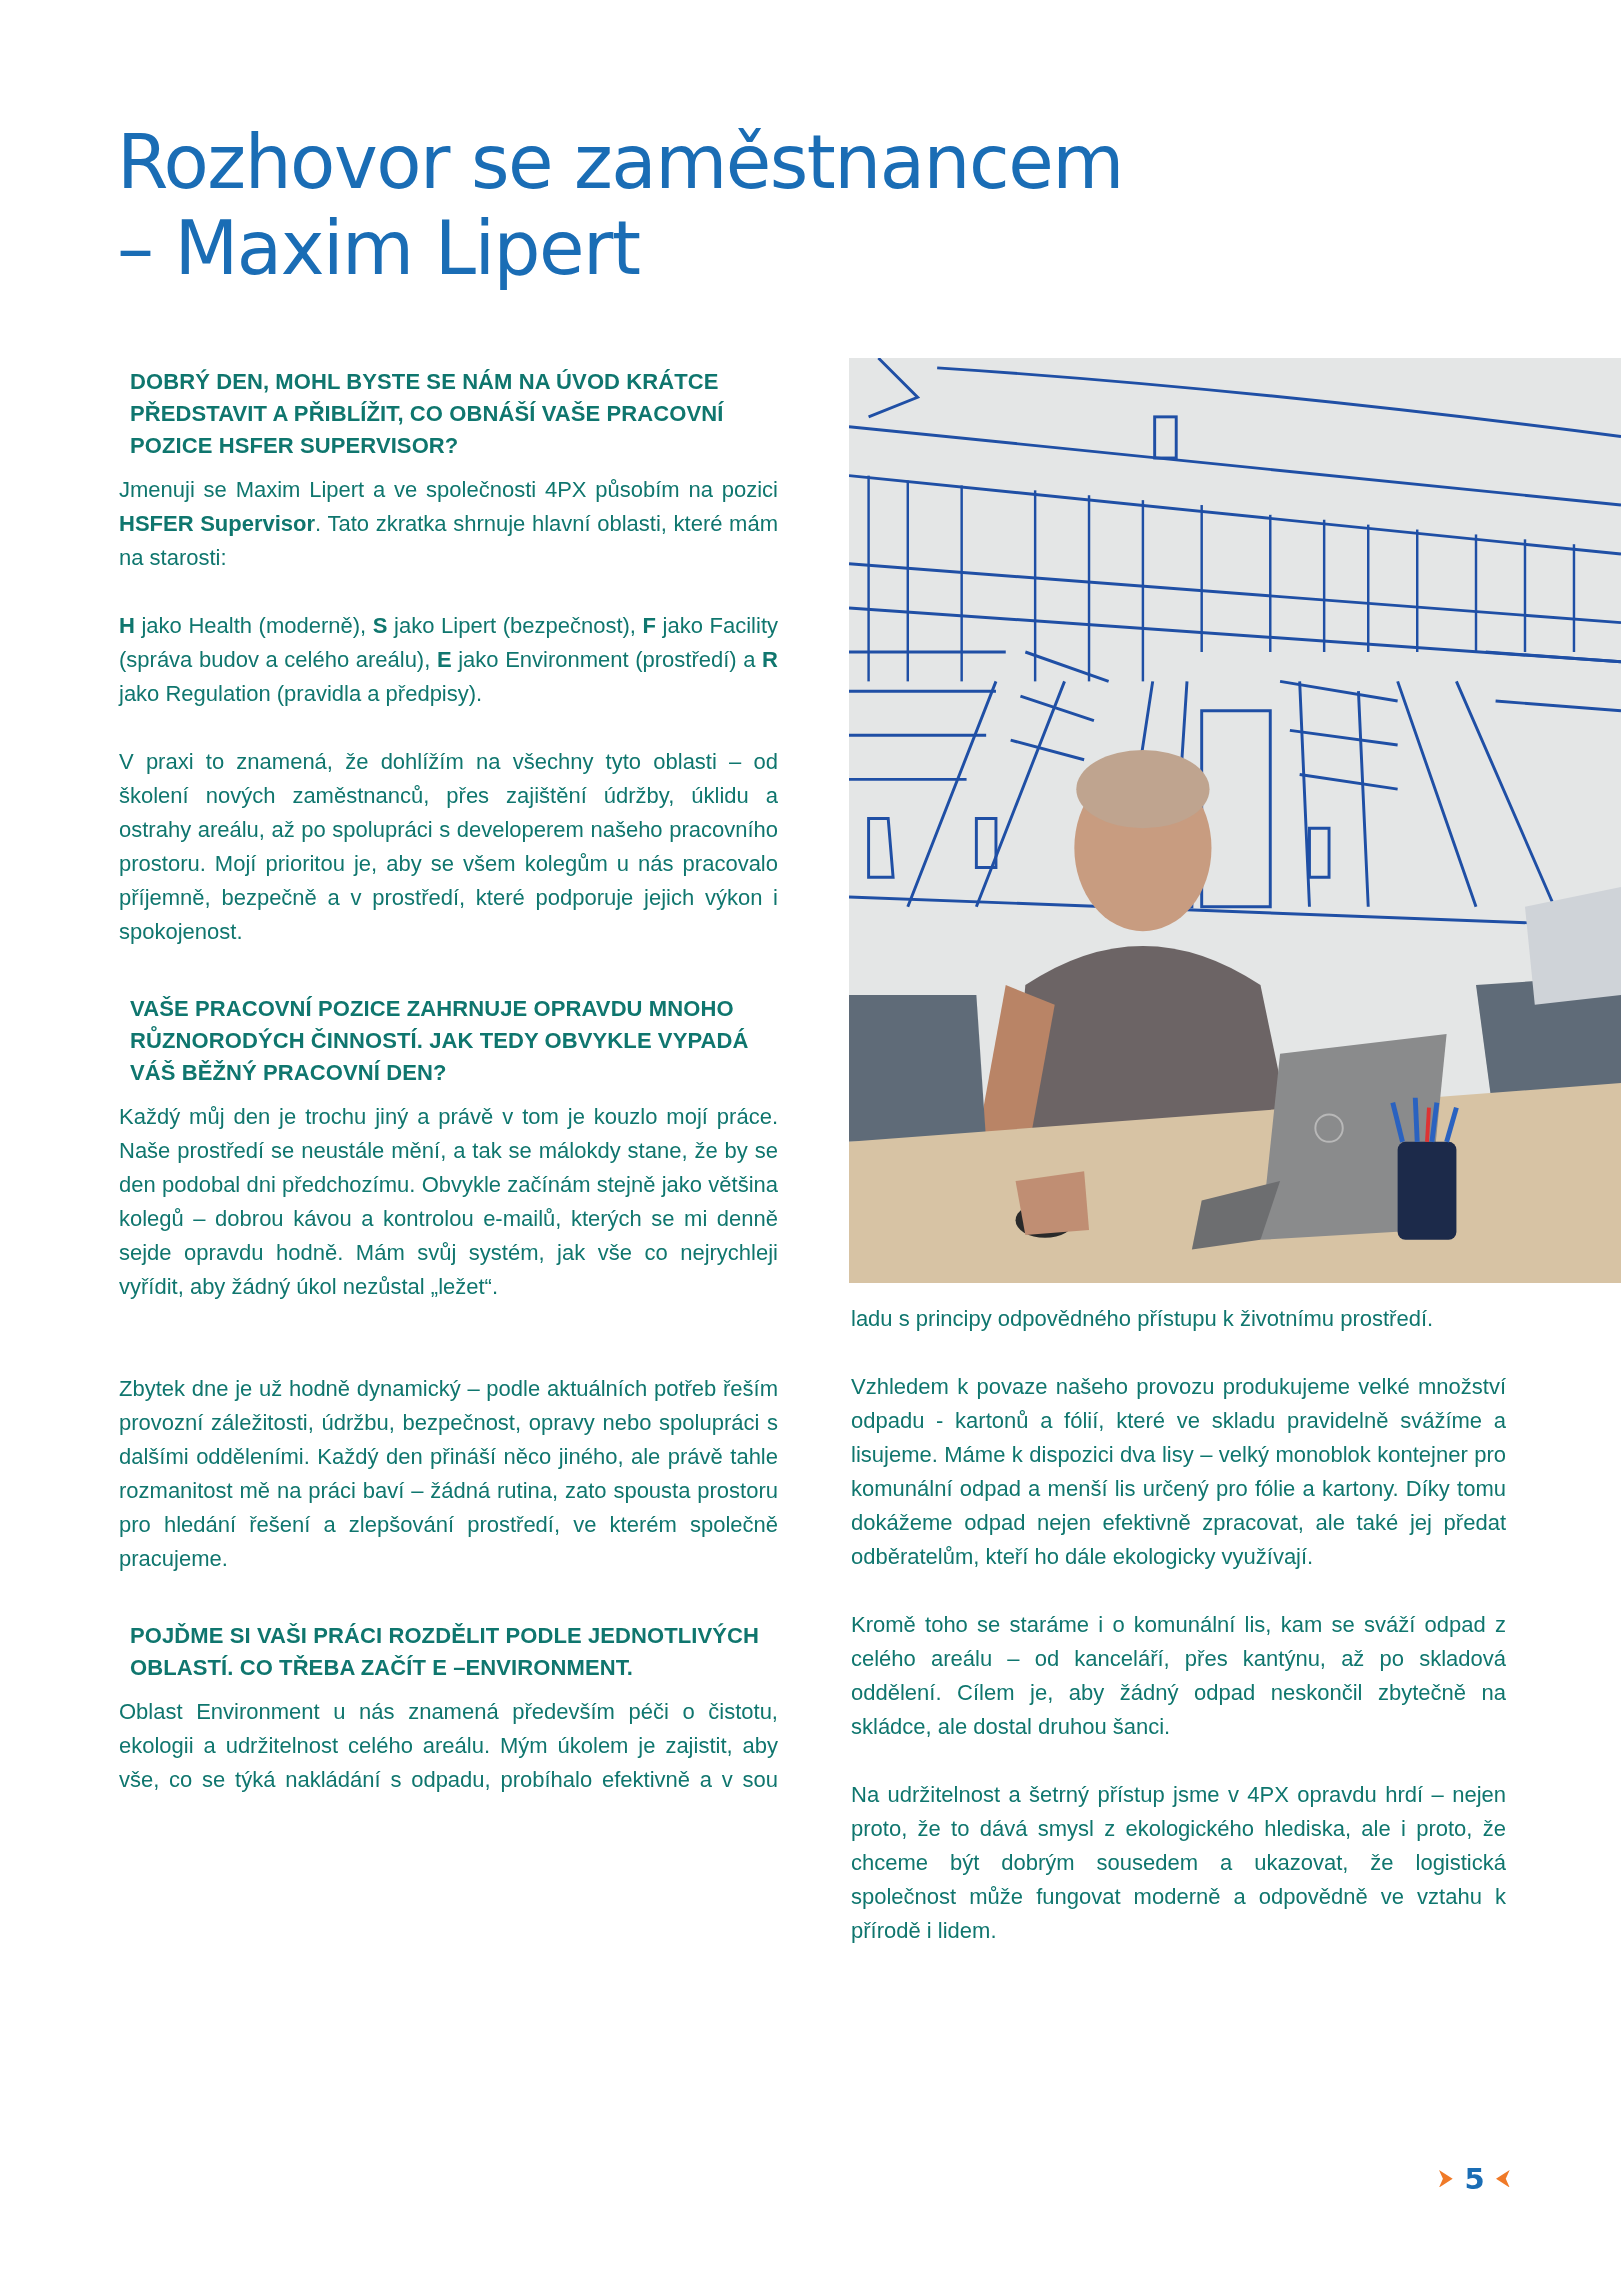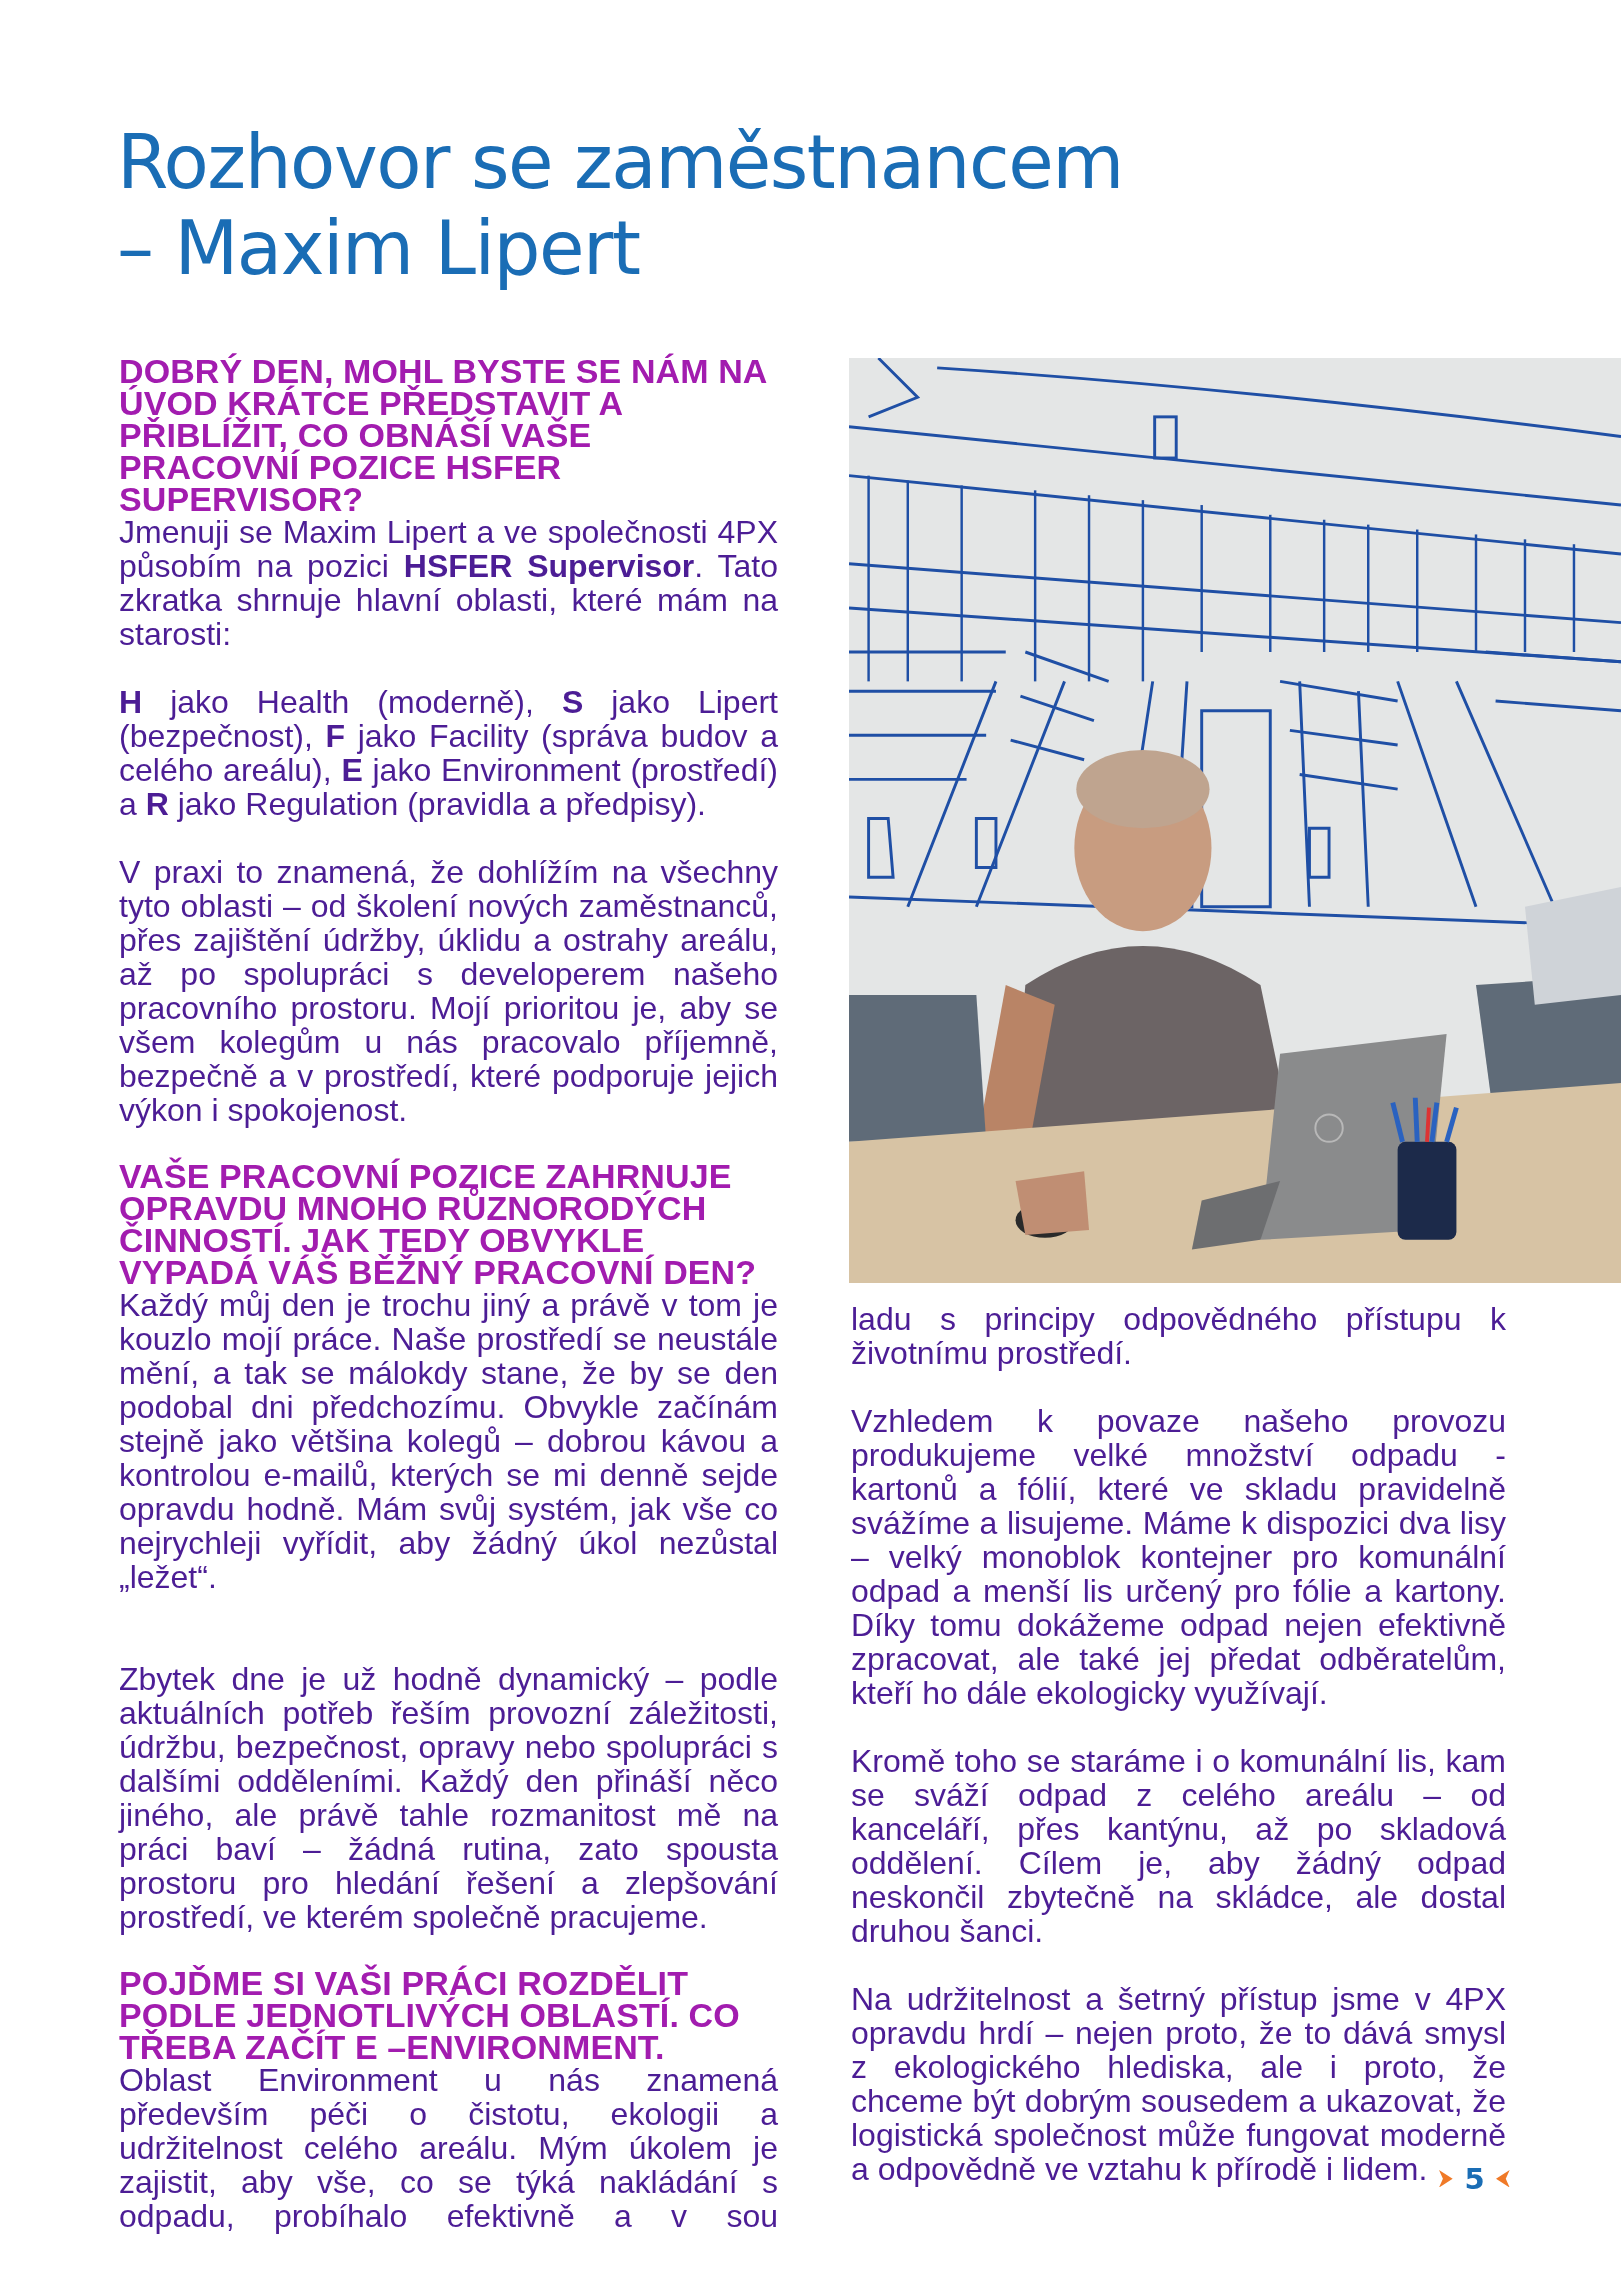--- a/index.html
+++ b/index.html
@@ -14,30 +14,30 @@
       color: #1a6db5;
     }
     .title span { display: block; }
 
     .col { position: absolute; width: 659px;
       font-family: "Liberation Sans", sans-serif; color: #231f20; }
     .col-left { left: 119px; top: 355px; }
     .col-right { left: 851px; top: 1302px; width: 655px; }
 
     .q {
-      margin: 0;
+      margin: 11px;
       font-family: "Liberation Sans", sans-serif; font-weight: bold;
-      font-size: 34px; line-height: 32px; text-transform: uppercase;
-      color: #a21caf; letter-spacing: 0.1px;
+      font-size: 22px; line-height: 32px; text-transform: uppercase;
+      color: #0f766e; letter-spacing: 0.1px;
     }
     .p {
       margin: 0;
-      font-size: 32px; line-height: 34px;
+      font-size: 22px; line-height: 34px;
       text-align: justify; hyphens: manual;
-      color: #4c1d95;
+      color: #0f766e;
     }
     .p b { font-weight: bold; }
     .gap { height: 34px; }
     .gap-q { height: 33px; }
 
     .photo {
       position: absolute; left: 849px; top: 358px; width: 772px; height: 925px;
       overflow: hidden; background: #e3e5e4;
     }
     .photo svg { display: block; }

